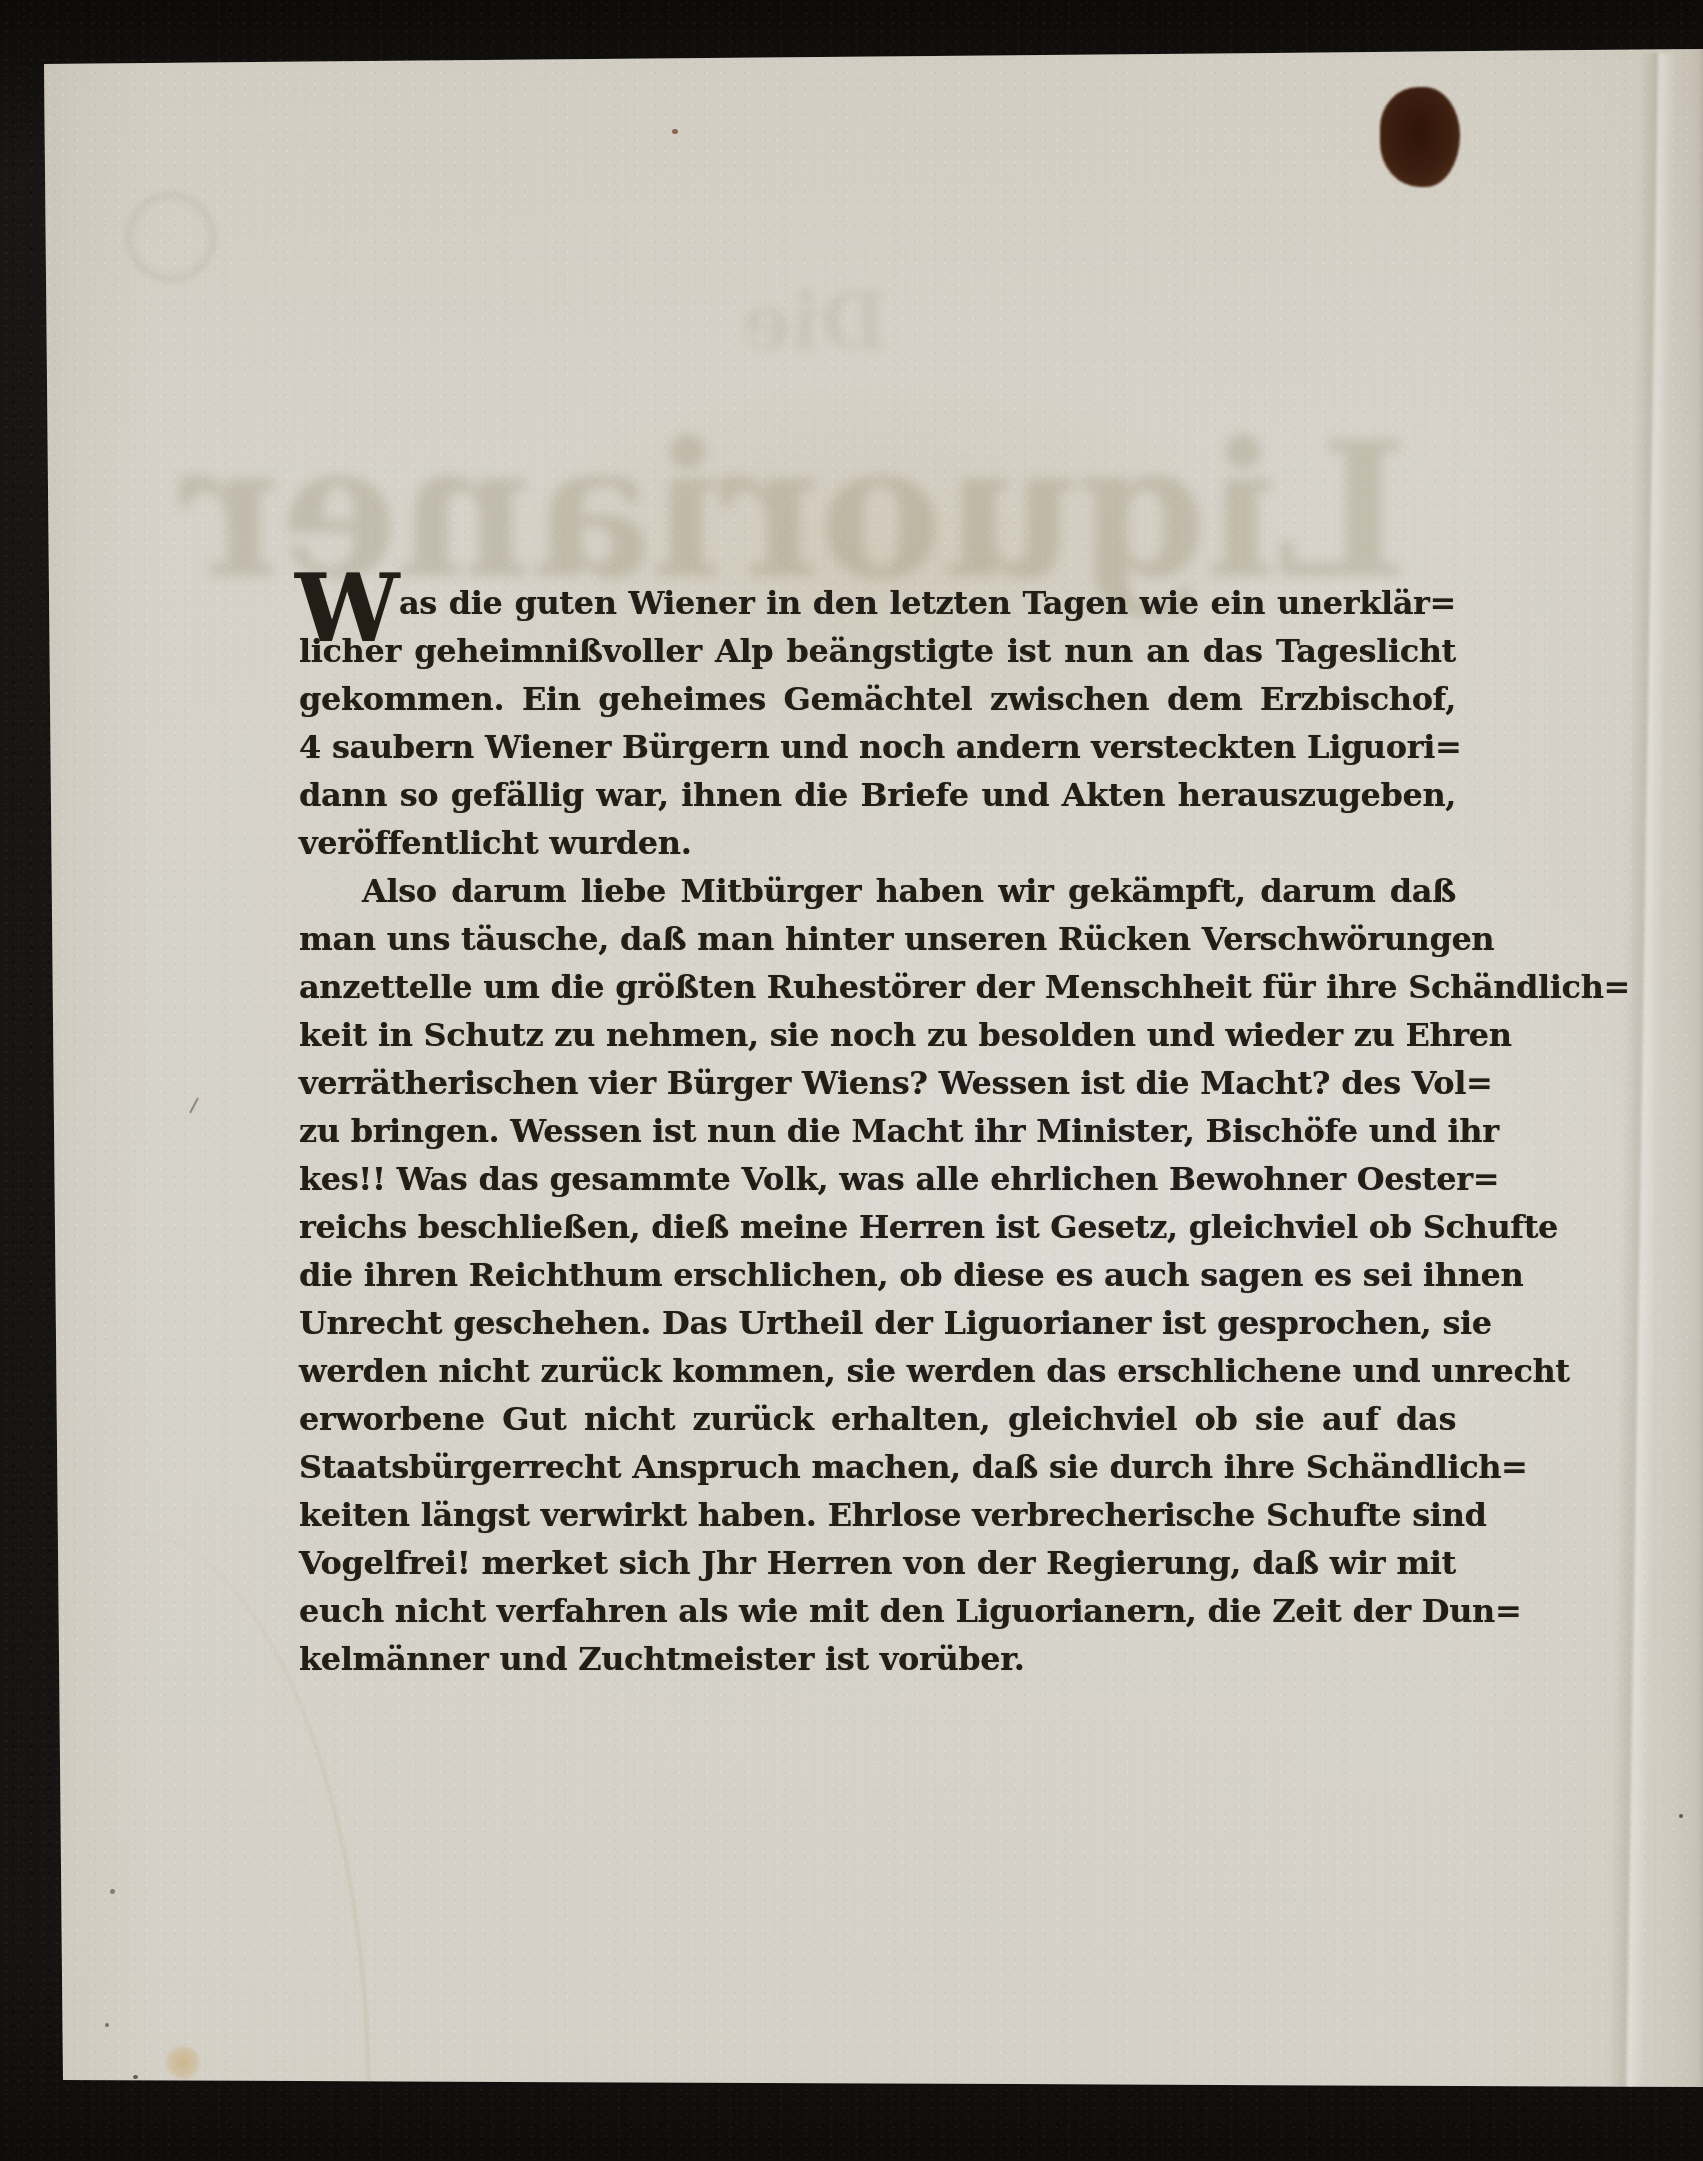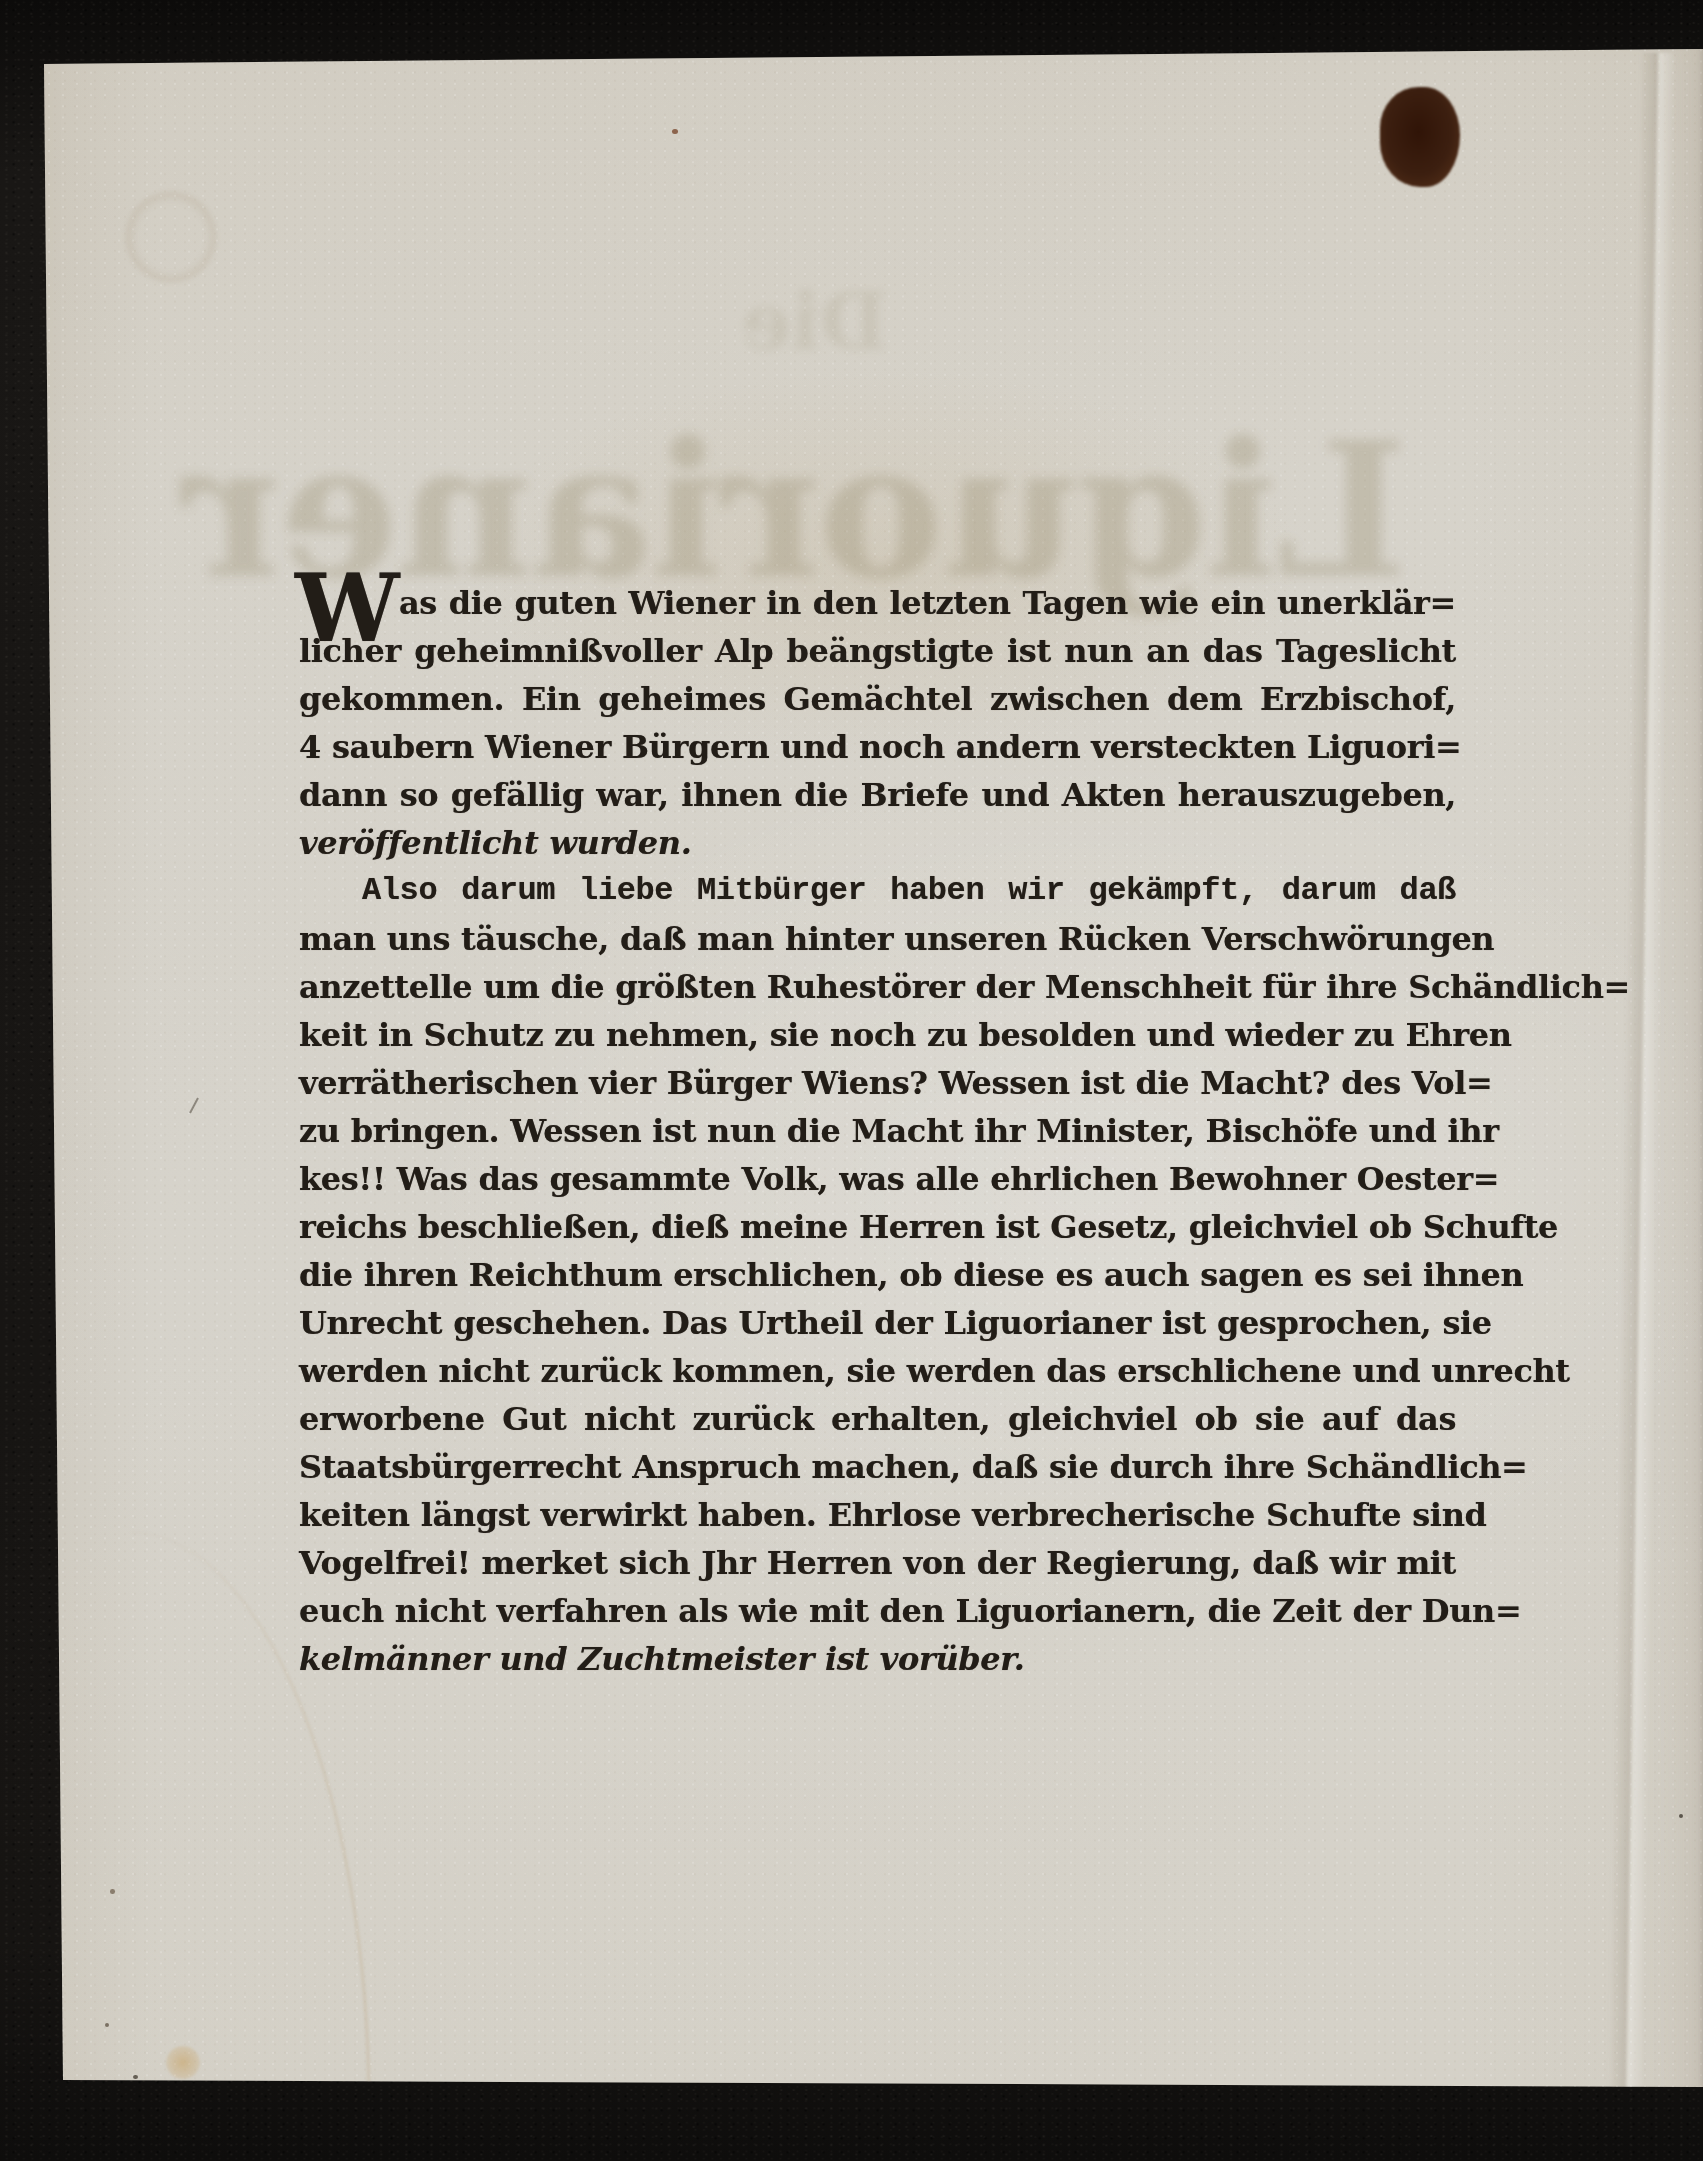--- a/index.html
+++ b/index.html
@@ -83,23 +83,23 @@
     position:absolute; left:299px; top:579px; width:1157px;
     color:#221d17;
     font-size:32px; font-weight:bold; letter-spacing:-0.4px; word-spacing:0.3px;
     text-shadow:0 0 0.7px rgba(34,28,22,0.55);
   }
   .line{
     height:48px; line-height:48px;
     text-align:justify; text-align-last:justify;
     white-space:nowrap; position:relative;
   }
-  .line.lastline{text-align-last:left;font-style:italic;}
+  .line.lastline{text-align-last:left;}
   .line.firstline-p1{padding-left:100px;}
-  .line.first-indent{padding-left:63px;font-family:Liberation Mono, monospace;}
+  .line.first-indent{padding-left:63px;}
   .dropcap{
     position:absolute; left:-4px; top:-17px;
     font-size:93px; line-height:1; letter-spacing:0;
   }
 </style>
 </head>
 <body>
 
 <div id="stage">
   <div class="paper">

